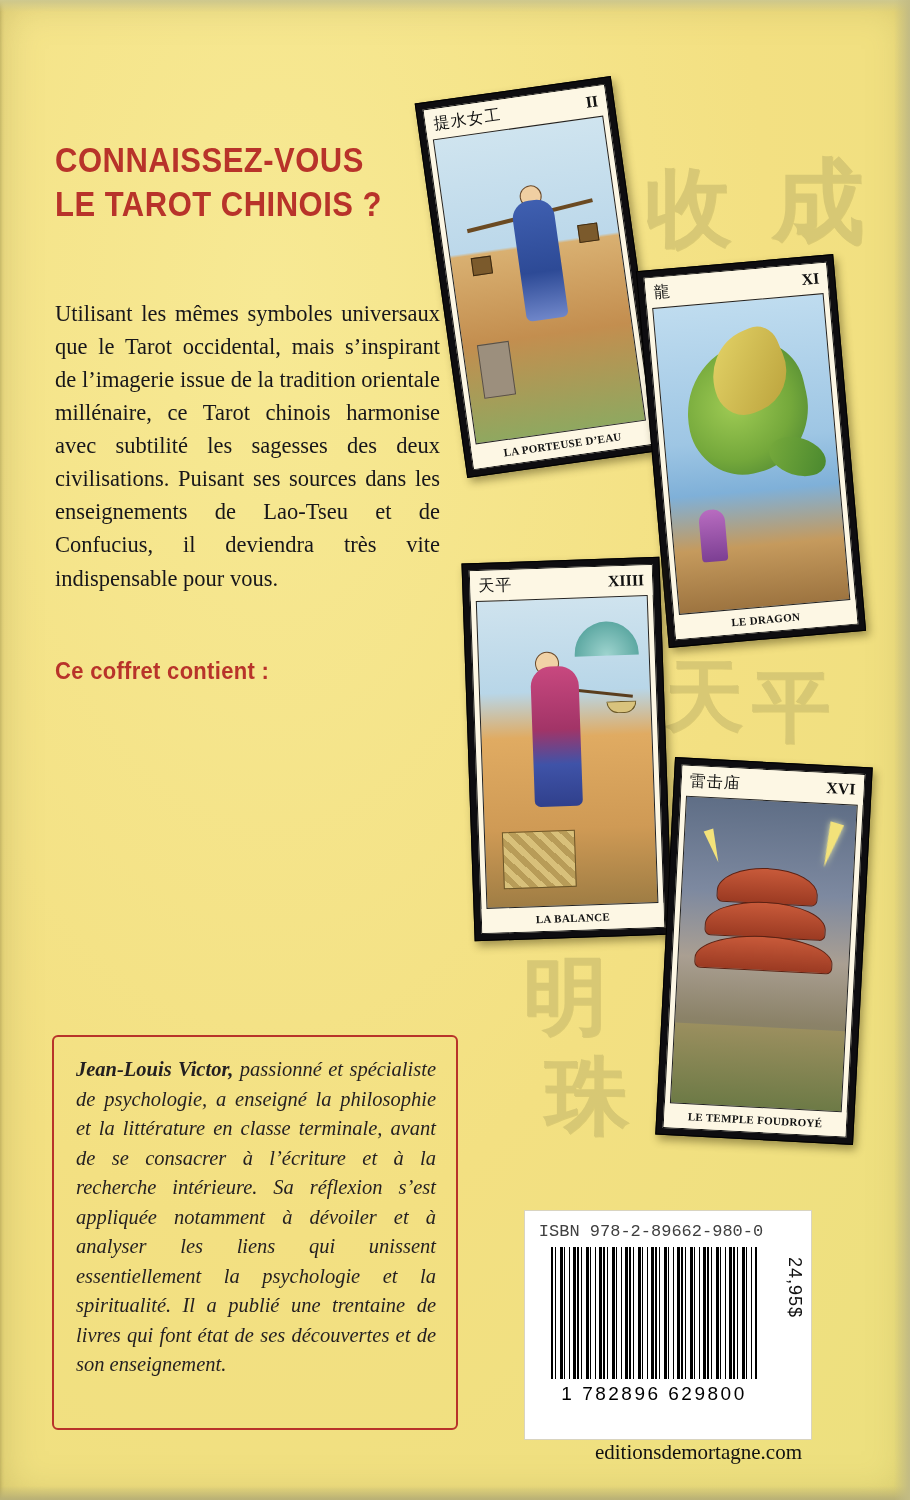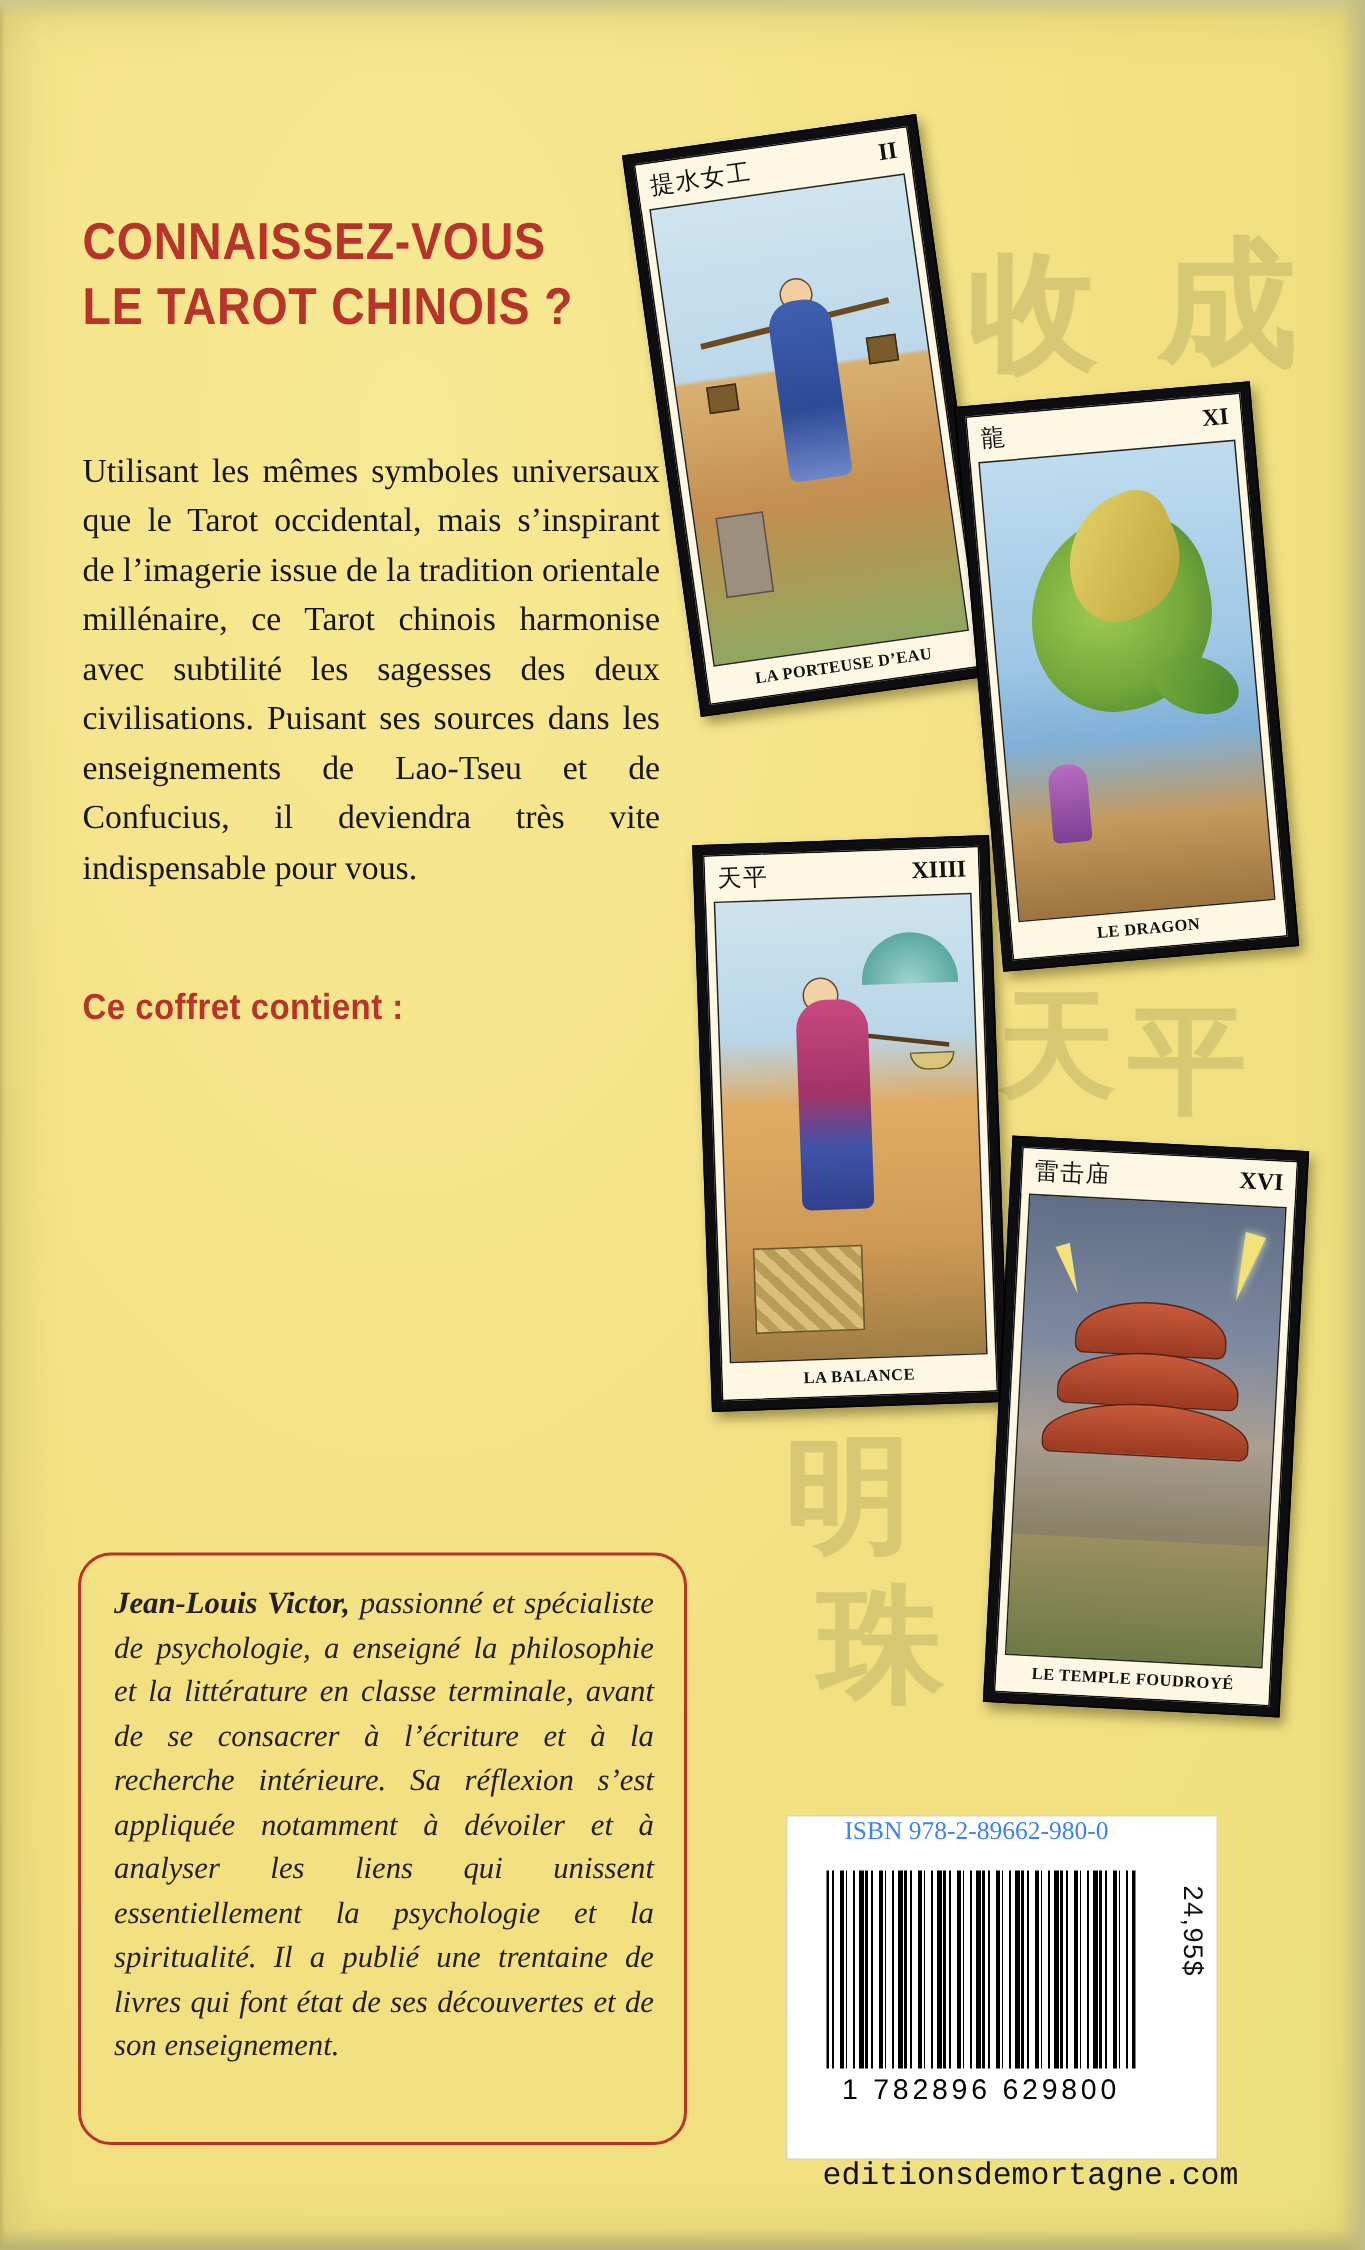--- a/index.html
+++ b/index.html
@@ -107,21 +107,21 @@
   ul.bullets { margin: 0; padding: 0; }
 
   
   .author-box {
     position: absolute;
     left: 52px;
     top: 1035px;
     width: 406px;
     height: 395px;
     border: 2.5px solid #b8332a;
-    border-radius: 22px;
+    border-radius: 6px;
     box-sizing: border-box;
     padding: 18px 20px 10px 22px;
   }
   .author-text {
     font-style: italic;
     font-size: 20.5px;
     line-height: 1.44;
     color: #231f20;
     text-align: justify;
   }
@@ -408,26 +408,26 @@
     position: absolute;
     left: 524px;
     top: 1210px;
     width: 286px;
     height: 228px;
     background: #ffffff;
     border: 1px solid #d9d4c0;
   }
   .isbn {
     position: absolute;
-    left: 0; top: 0;
+    left: 0; top: 11px;
     width: 252px;
     text-align: center;
-    font-family: Liberation Serif, serif;
+    font-family: Liberation Mono, monospace;
     font-size: 17px;
-    color: #3b82f6;
+    color: #404040;
   }
   .bars {
     position: absolute;
     left: 26px; top: 36px;
     width: 206px; height: 132px;
     background:
       repeating-linear-gradient(90deg,
         #000 0 2px, #fff 2px 4px, #000 4px 5px, #fff 5px 9px,
         #000 9px 12px, #fff 12px 13px, #000 13px 14px, #fff 14px 18px,
         #000 18px 19px, #fff 19px 22px, #000 22px 25px, #fff 25px 26px);
@@ -447,25 +447,25 @@
     right: 6px;
     top: 46px;
     font-family: "Liberation Sans", sans-serif;
     font-size: 18px;
     color: #111;
     writing-mode: vertical-rl;
     letter-spacing: 1px;
   }
   .publisher {
     position: absolute;
-    left: 544px;
+    left: 516px;
     top: 1440px;
     width: 286px;
-    text-align: center;
-    font-family: Liberation Mono, monospace;
+    text-align: right;
+    font-family: Liberation Serif, serif;
     font-size: 21px;
     color: #111;
   }
 </style>
 </head>
 <body>
 
 <div id="page">
 
   <div class="edge-top"></div>

